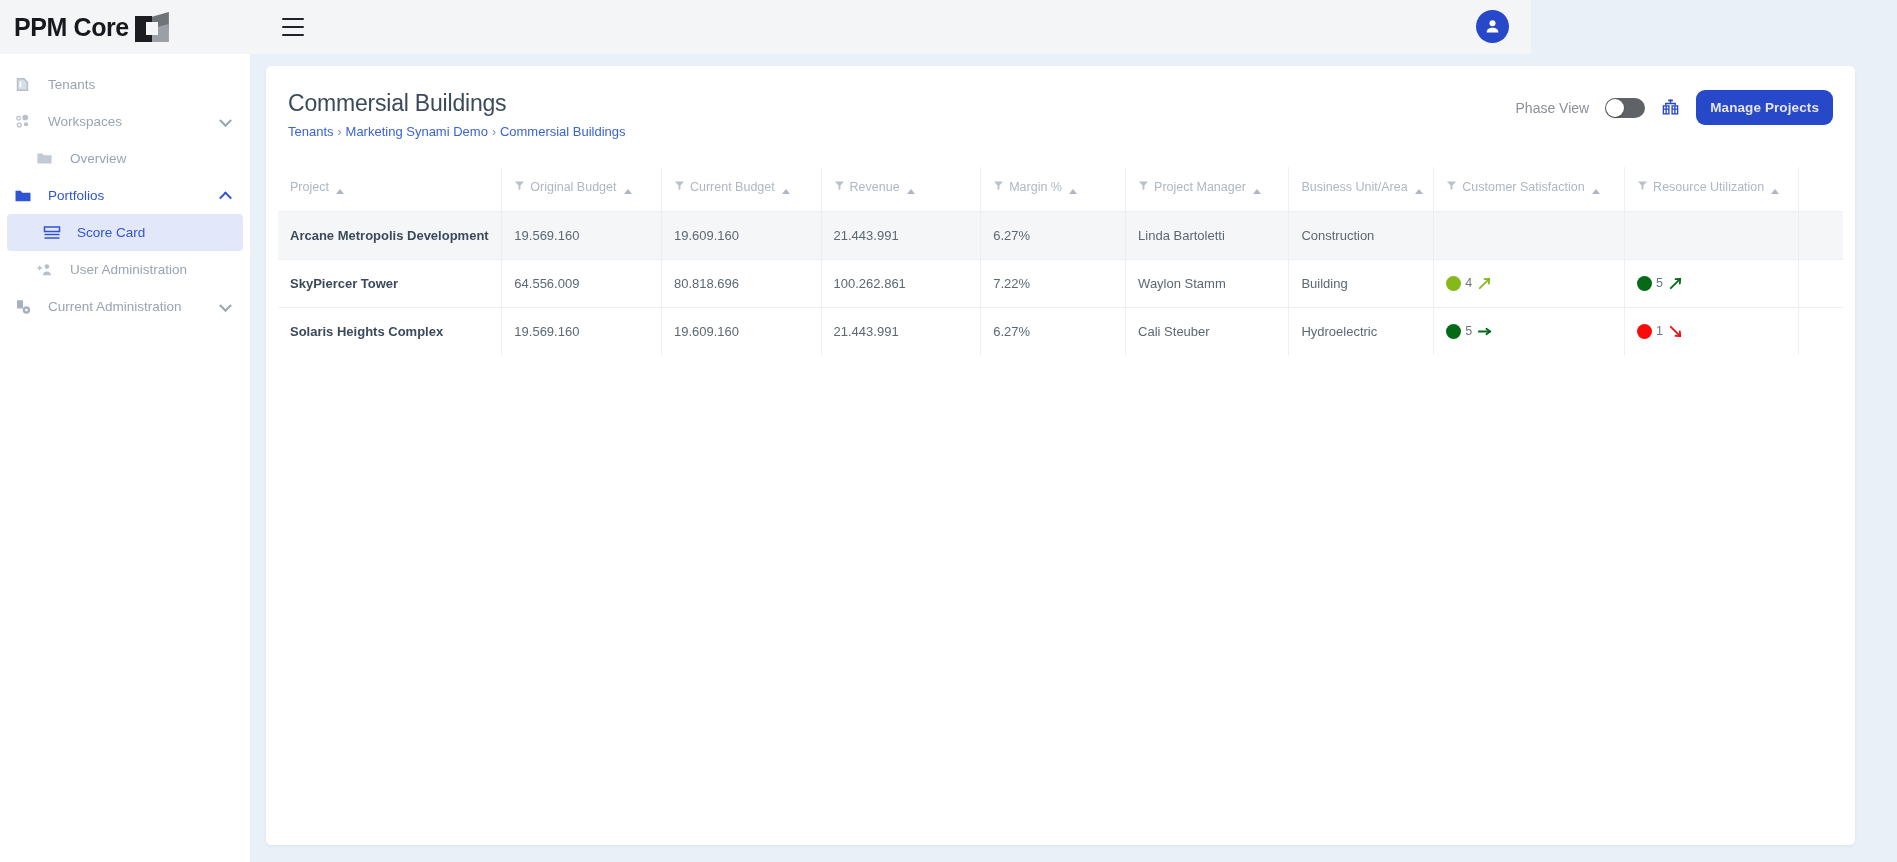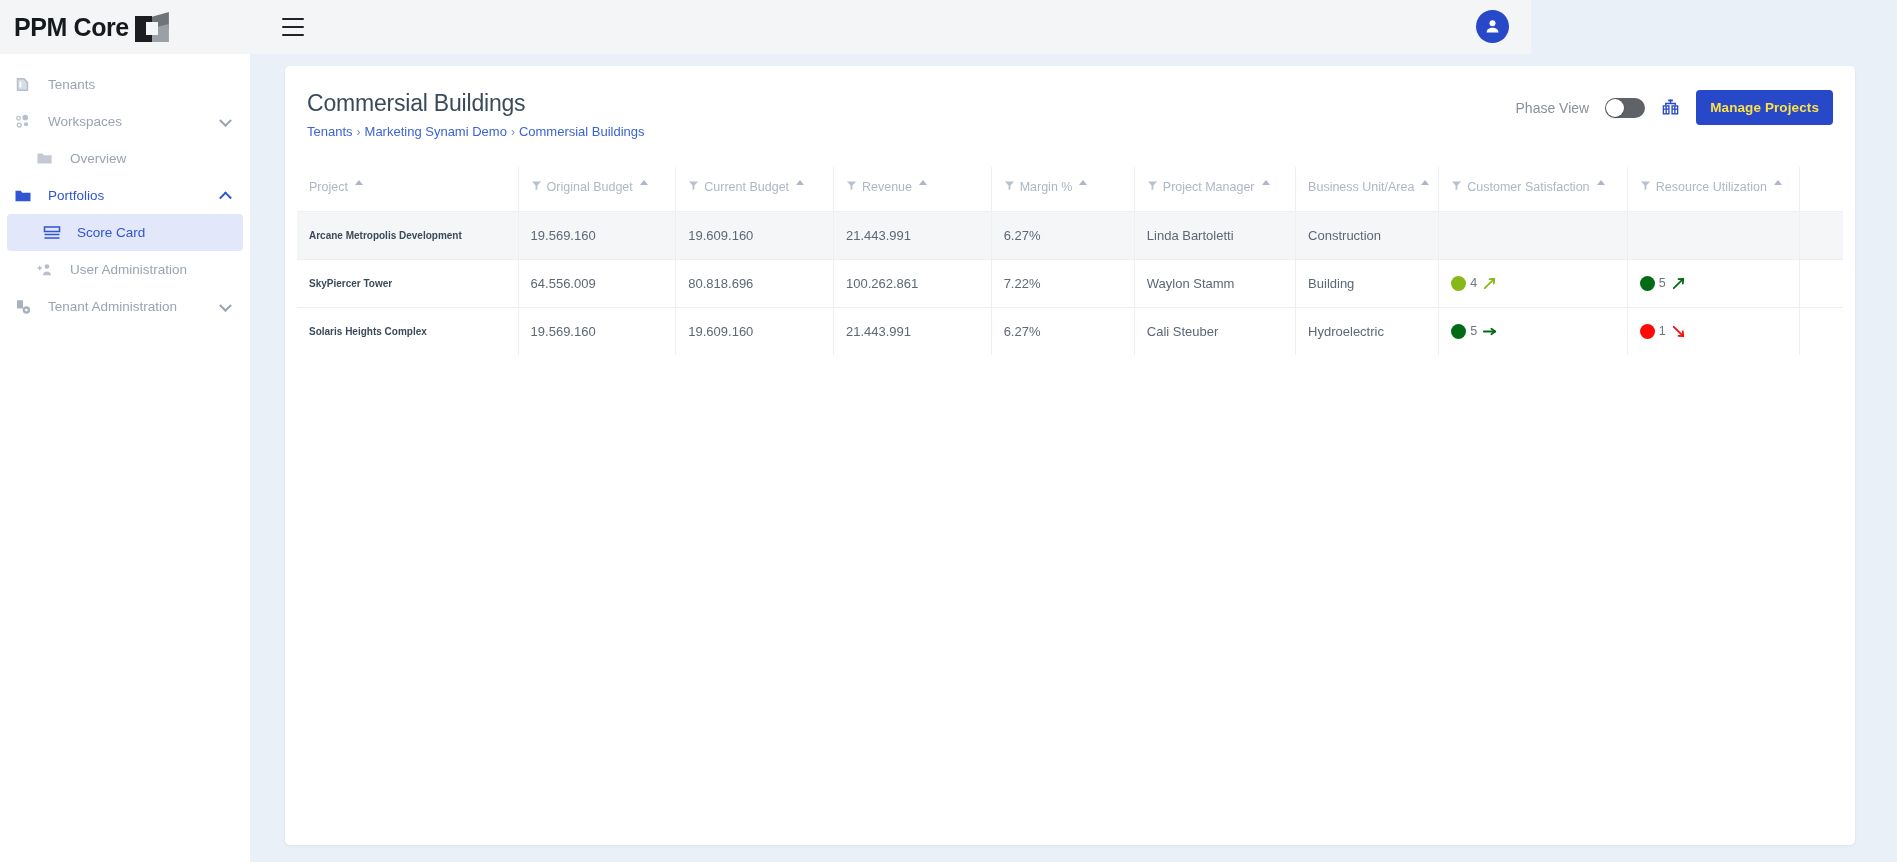--- a/index.html
+++ b/index.html
@@ -78,21 +78,21 @@
     width: 9px; height: 9px; border-right: 2px solid #9aa4b2; border-bottom: 2px solid #9aa4b2;
   }
   .chev.down { transform: translateY(-65%) rotate(45deg); }
   .chev.up { transform: translateY(-30%) rotate(-135deg); border-color: #2f55d4; }
 
   
   .main {
     position: absolute; left: 250px; top: 54px;
     width: 1647px; height: 808px;
     background: #e9f0f7;
-    padding: 12px 42px 16px 35px;
+    padding: 12px 42px 16px 16px;
   }
   .card {
     background: #ffffff; border-radius: 5px; width: 100%; height: 779px;
     box-shadow: 0 1px 3px rgba(40,60,90,0.07);
     position: relative;
   }
   .card-head { padding: 24px 22px 0 22px; position: relative; }
   .page-title {
     font-size: 23px; color: #3b4a5a; font-weight: 400; letter-spacing: -0.2px;
   }
@@ -108,49 +108,49 @@
   .toggle {
     width: 40px; height: 20px; border-radius: 11px; background: #5f6368;
     position: relative; cursor: pointer;
   }
   .toggle .knob {
     position: absolute; left: 1px; top: 1px; width: 18px; height: 18px;
     border-radius: 50%; background: #ffffff; box-shadow: 0 1px 2px rgba(0,0,0,.35);
   }
   .org-icon { cursor: pointer; display: flex; align-items: center; }
   .btn-primary {
-    background: #2748c8; color: #fde047; border: none; border-radius: 4px;
+    background: #2748c8; color: #e5e5e5; border: none; border-radius: 9px;
     font-family: "Liberation Sans", sans-serif;
     font-size: 13.5px; font-weight: 700; padding: 10px 14px; cursor: pointer;
     letter-spacing: .1px;
   }
 
   
   .tbl-wrap { margin-top: 28px; padding: 0 12px; }
   table { border-collapse: collapse; width: 100%; table-layout: fixed; }
   th {
     font-weight: 400; font-size: 12.5px; color: #aeb7c4;
     text-align: left; padding: 10px 0 14px 12px; height: 44px;
     border-right: 1px solid #eceff3; vertical-align: middle;
     white-space: nowrap;
   }
   th:last-child { border-right: none; }
-  th .th-in { display: flex; align-items: flex-start; gap: 5px; }
+  th .th-in { display: flex; align-items: flex-end; gap: 5px; }
   .sort-ar {
     width: 0; height: 0; border-left: 4px solid transparent; border-right: 4px solid transparent;
     border-bottom: 5px solid #aeb7c4; flex: 0 0 8px; margin-left: 2px;
   }
   td {
     font-size: 13px; color: #5c6874; padding: 0 0 0 12px; height: 48px;
     border-top: 1px solid #edeff2; border-right: 1px solid #edeff2;
     vertical-align: middle;
   }
   td:last-child { border-right: none; }
   tr.shaded td { background: #f5f6f8; }
-  td.proj { color: #3b4a5a; font-weight: 700; font-size: 10px; }
+  td.proj { color: #3b4a5a; font-weight: 700; font-size: 13px; }
   tr.total td { color: #2f55d4; font-weight: 700; font-size: 13px; }
   .badge { display: flex; align-items: center; gap: 4px; }
   .dot { width: 15px; height: 15px; border-radius: 50%; flex: 0 0 15px; }
   .bval { font-size: 12.5px; color: #6b7683; }
   .arrow { width: 17px; height: 17px; display: inline-block; }
   .colw-proj { width: 12.2%; }
   .colw-num  { width: 8.7%; }
   .colw-mg   { width: 7.9%; }
   .colw-pm   { width: 8.9%; }
   .colw-bu   { width: 7.9%; }
@@ -250,21 +250,21 @@
   </div>
 
   <div class="nav-item">
     <span class="ico">
       <svg width="18" height="18" viewBox="0 0 24 24" fill="none">
         <path d="M4 3h8v11H4z" fill="#a8b2bf"></path>
         <circle cx="16.5" cy="16" r="5" fill="#a8b2bf"></circle>
         <circle cx="16.5" cy="16" r="1.8" fill="#ffffff"></circle>
       </svg>
     </span>
-    <span class="lbl">Tenant Administration</span>
+    <span class="lbl">Current Administration</span>
     <span class="chev down"></span>
   </div>
 </div>
 
 <div class="main">
   <div class="card">
 
     <div class="card-head">
       <div class="page-title">Commersial Buildings</div>
 

